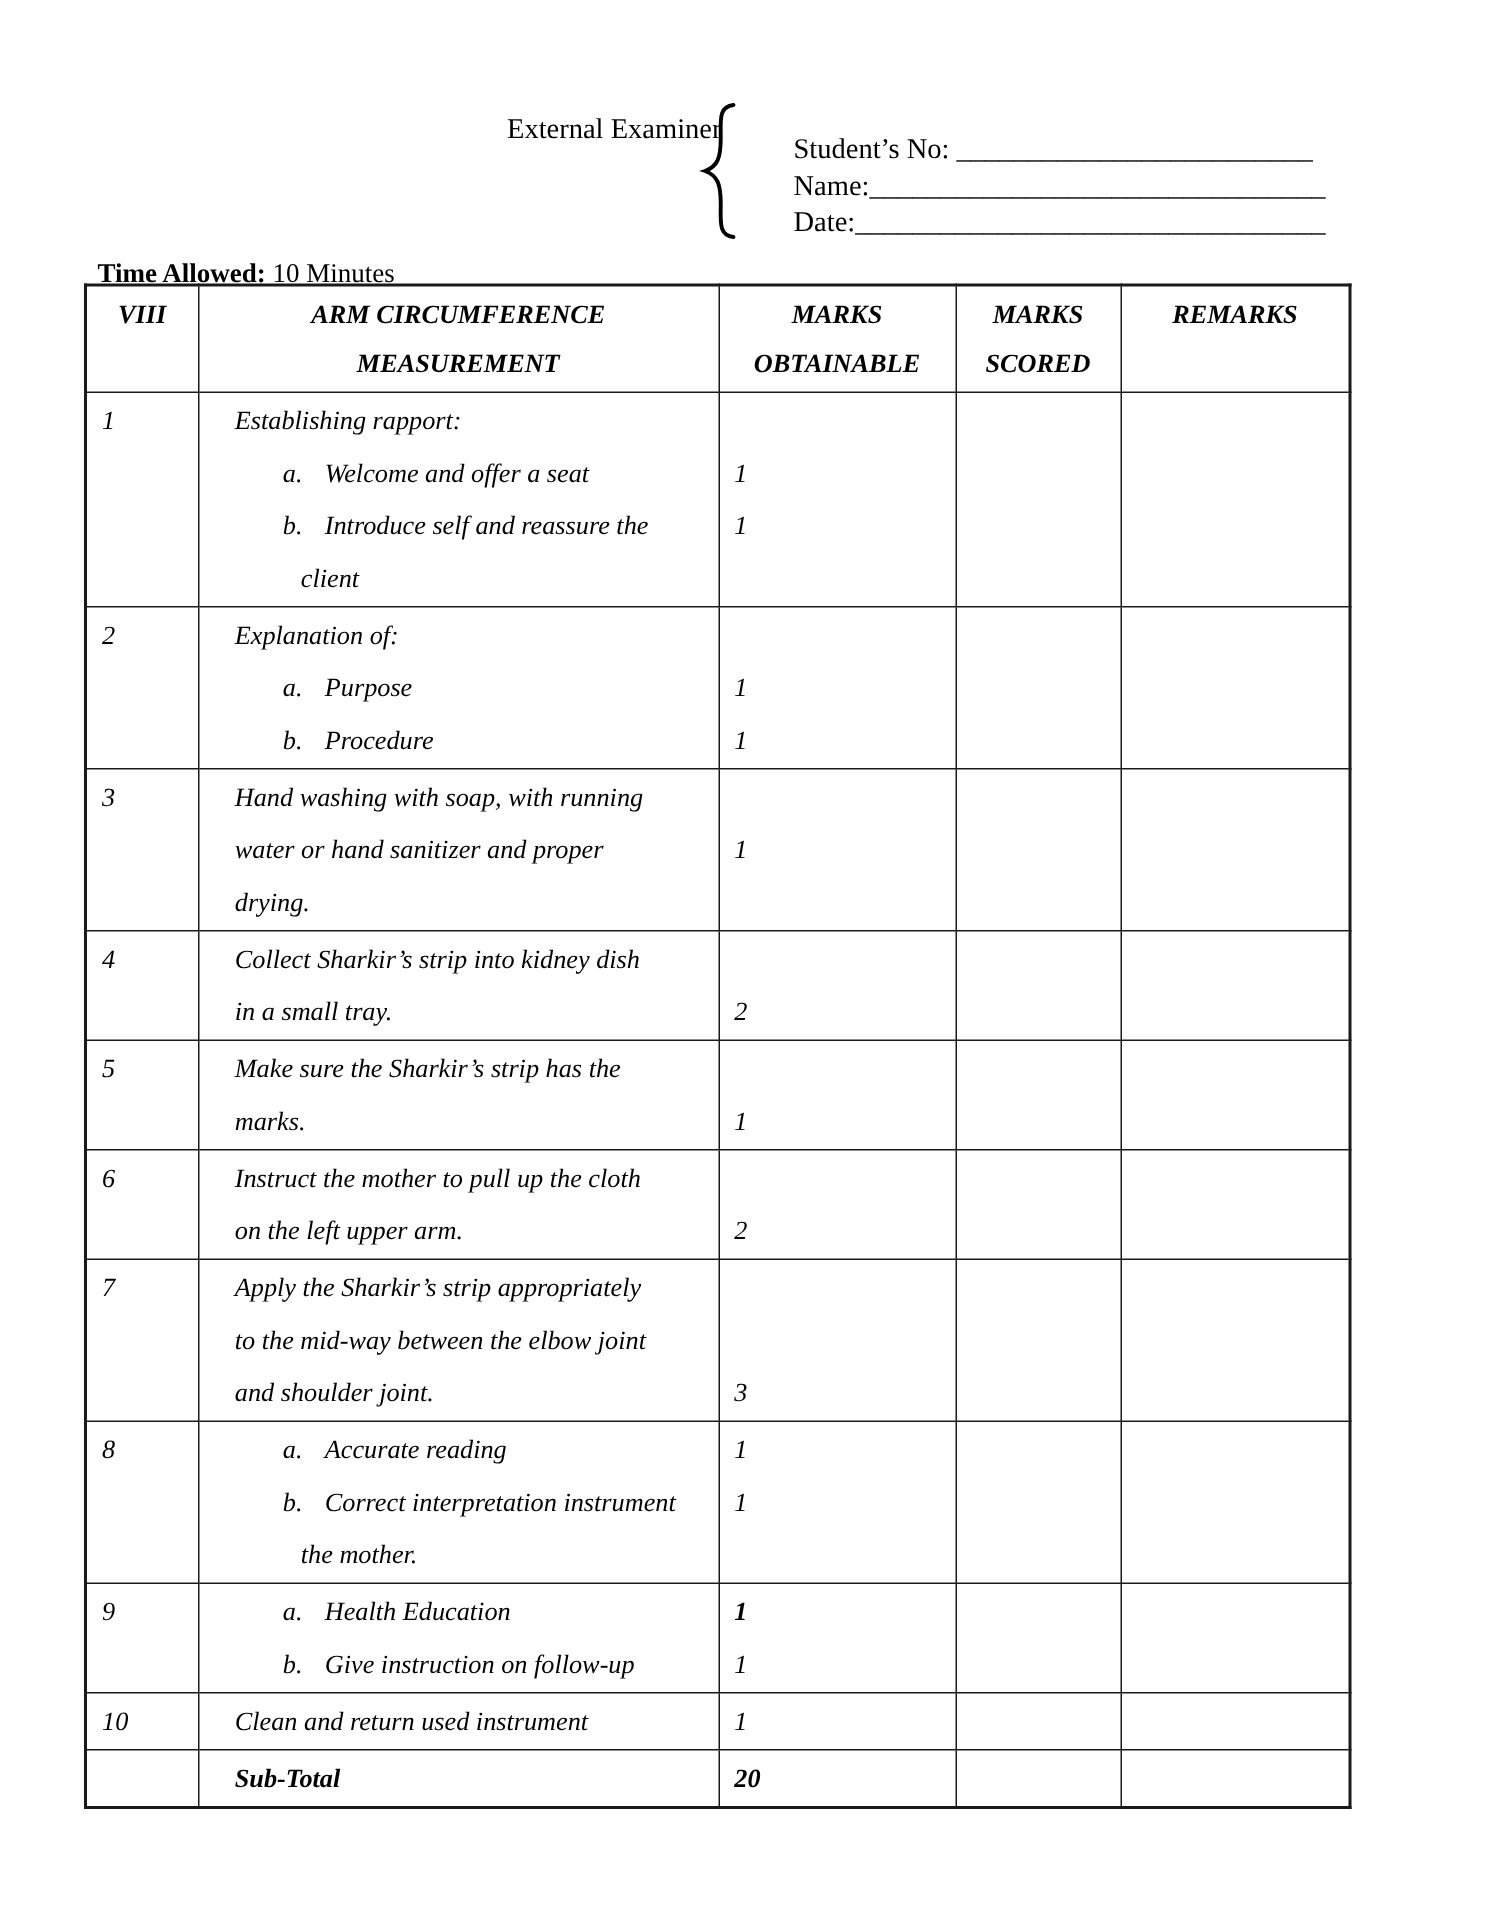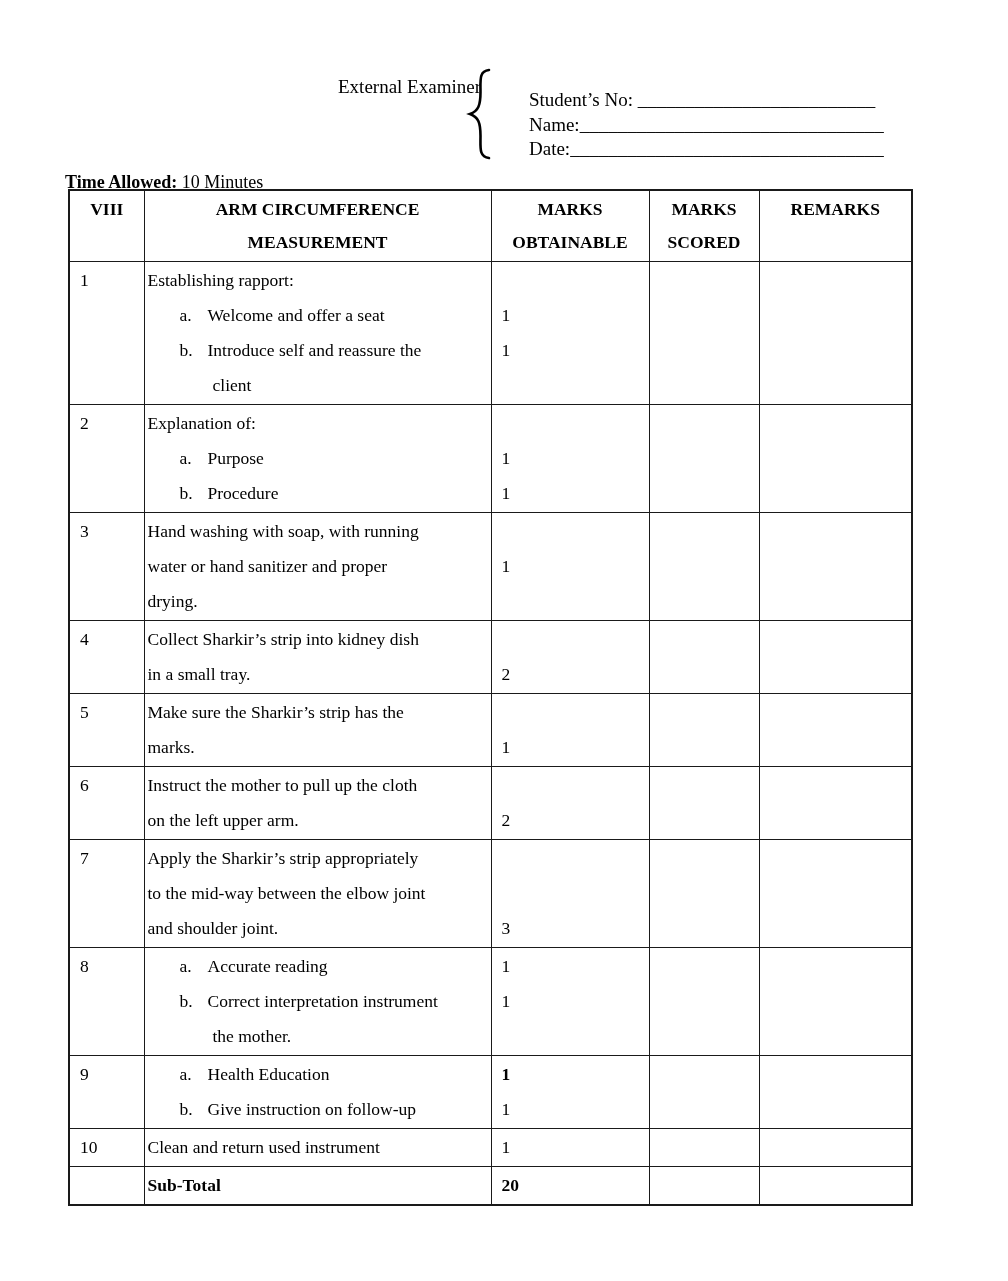--- a/index.html
+++ b/index.html
@@ -24,37 +24,37 @@
     font-size:19px; line-height:24.5px; white-space:nowrap;margin-top:44px;
   }
   .field-line { height:24.5px; }
   
   .time-allowed {
     position:absolute; left:65px; top:172px;
     font-size:18px;
   }
   .time-allowed b { font-weight:bold; }
   
-  .tablewrap { position:absolute; left:68px; top:189px; }
+  .tablewrap { position:absolute; left:56px; top:189px;font-style:italic; }
   table {
     border-collapse:collapse; table-layout:fixed;
     width:843px; border:2px solid #1a1a1a;
   }
   td, th {
     border:1.5px solid #1a1a1a;
     vertical-align:top;
     padding:1px 0;
     font-size:17.5px;
     font-weight:normal;
     text-align:left;
   }
   th { font-weight:bold; text-align:center; padding:2px 0; }
   .hln { line-height:33px; min-height:0; }
   .numcell { padding-left:10px; line-height:35px; }
-  .ln { line-height:35px; padding-left:3px; padding-right:4px; }
+  .ln { line-height:35px; padding-left:24px; padding-right:4px; }
   .ln .mk { display:inline-block; margin-left:32px; width:28px; }
   .ln.cont { padding-left:68px; }
   .b { font-weight:bold; }
   .mln { line-height:35px; min-height:35px; padding-left:10px; }
 </style>
 </head>
 <body>
 
 <div class="page">
 

